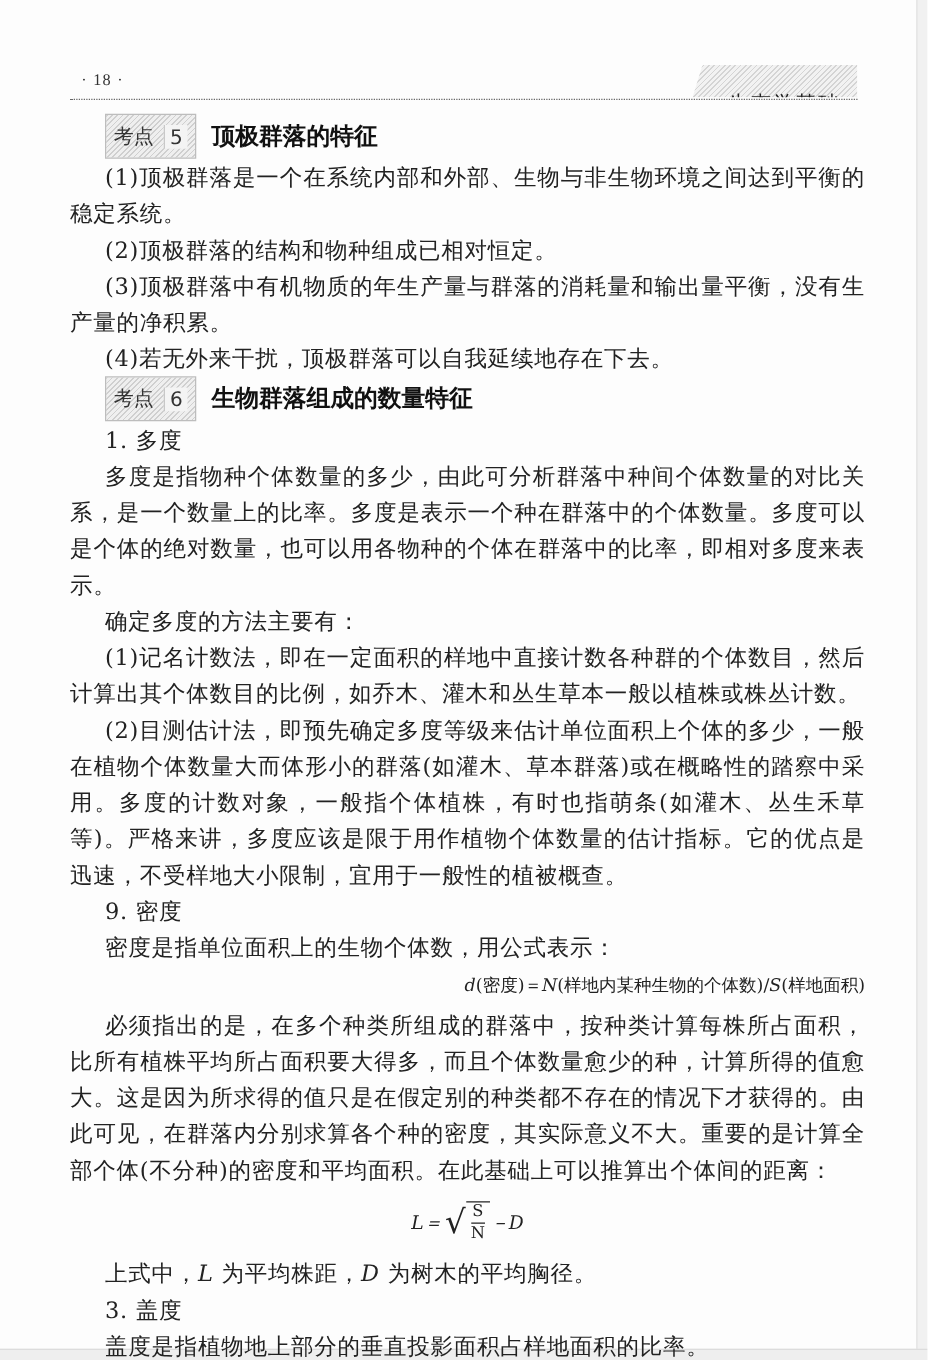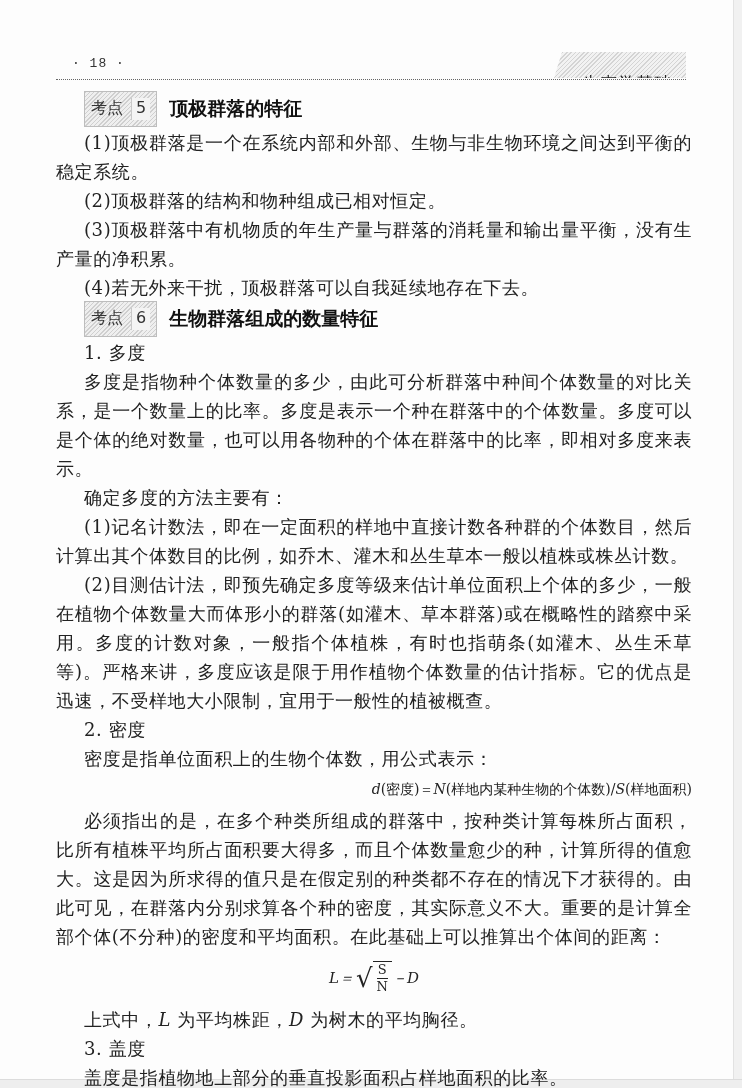--- a/index.html
+++ b/index.html
@@ -3,32 +3,32 @@
 <meta charset="utf-8">
 <style>
   html, body { margin: 0; padding: 0; }
   body {
     width: 742px; height: 1088px; background: #fdfdfd; position: relative; overflow: hidden;
     font-family: "DejaVu Serif", "Liberation Serif", serif; color: #222;
   }
   .page-border-right { position: absolute; right: 0; top: 0; width: 8px; height: 1088px; background: #f1f1f1; border-left: 1px solid #e2e2e2; }
   .page-border-bottom { position: absolute; left: 0; bottom: 0; width: 742px; height: 8px; background: #eeeeee; border-top: 1px solid #dcdcdc; }
   .header { position: absolute; left: 56px; top: 50px; width: 630px; height: 30px; }
-  .page-num { position: absolute; left: 16px; top: 6px; font-family: Liberation Mono, monospace; font-size: 13px; color: #333; letter-spacing: 1px; }
+  .page-num { position: absolute; left: 9px; top: 6px; font-family: Liberation Serif, serif; font-size: 13px; color: #333; letter-spacing: 1px; }
   .book-badge {
     position: absolute; right: 0; top: 2px; width: 132px; height: 26px;
     background: repeating-linear-gradient(135deg, #d4d4d4 0px, #d4d4d4 1px, #f2f2f2 1px, #f2f2f2 3px);
     clip-path: polygon(8px 0, 100% 0, 100% 100%, 0 100%);
   }
   .book-title { position: absolute; right: 14px; top: 20px; font-size: 17px; color: #222; letter-spacing: 1px; }
   .header-rule { position: absolute; left: 0; bottom: 0; width: 630px; height: 0; border-bottom: 1px dotted #666; }
   .content { position: absolute; left: 56px; top: 94px; width: 636px; }
   .section-head { height: 30px; display: flex; align-items: center; margin-bottom: 4px; }
   .kaodian {
-    display: inline-flex; height: 22px; padding: 6px 6px;
+    display: inline-flex; align-items: center; height: 22px; padding: 6px 6px;
     background: repeating-linear-gradient(135deg, #cfcfcf 0px, #cfcfcf 1px, #efefef 1px, #efefef 3px);
     border: 1px solid #bdbdbd; font-family: "DejaVu Sans", sans-serif; font-size: 16px; color: #333;
     margin-left: 28px;
   }
   .kaodian .num { margin-left: 8px; background: #f4f4f4; padding: 0 4px; border-left: 1px solid #c8c8c8; }
   .section-title { margin-left: 12px; font-size: 19px; font-weight: bold; color: #111; }
   p { margin: 0; font-size: 18px; line-height: 29px; text-align: justify; letter-spacing: 0.6px; }
   p.indent { text-indent: 28px; }
   .formula { text-align: right; font-size: 14px; line-height: 29px; margin: 2px 0; }
   .formula i { font-style: italic; }
@@ -74,21 +74,21 @@
     </span>
     <span class="section-title">生物群落组成的数量特征</span>
   </div>
 
   <p class="indent">1. 多度</p>
   <p class="indent">多度是指物种个体数量的多少，由此可分析群落中种间个体数量的对比关系，是一个数量上的比率。多度是表示一个种在群落中的个体数量。多度可以是个体的绝对数量，也可以用各物种的个体在群落中的比率，即相对多度来表示。</p>
   <p class="indent">确定多度的方法主要有：</p>
   <p class="indent">(1)记名计数法，即在一定面积的样地中直接计数各种群的个体数目，然后计算出其个体数目的比例，如乔木、灌木和丛生草本一般以植株或株丛计数。</p>
   <p class="indent">(2)目测估计法，即预先确定多度等级来估计单位面积上个体的多少，一般在植物个体数量大而体形小的群落(如灌木、草本群落)或在概略性的踏察中采用。多度的计数对象，一般指个体植株，有时也指萌条(如灌木、丛生禾草等)。严格来讲，多度应该是限于用作植物个体数量的估计指标。它的优点是迅速，不受样地大小限制，宜用于一般性的植被概查。</p>
 
-  <p class="indent">2. 密度</p>
+  <p class="indent">9. 密度</p>
   <p class="indent">密度是指单位面积上的生物个体数，用公式表示：</p>
   <div class="formula">
     <i>d</i><span>(密度)＝</span><i>N</i><span>(样地内某种生物的个体数)/</span><i>S</i><span>(样地面积)</span>
   </div>
   <p class="indent">必须指出的是，在多个种类所组成的群落中，按种类计算每株所占面积，比所有植株平均所占面积要大得多，而且个体数量愈少的种，计算所得的值愈大。这是因为所求得的值只是在假定别的种类都不存在的情况下才获得的。由此可见，在群落内分别求算各个种的密度，其实际意义不大。重要的是计算全部个体(不分种)的密度和平均面积。在此基础上可以推算出个体间的距离：</p>
 
   <div class="formula2">
     <i>L＝</i>
     <span class="sqrt">
       <span class="sqrt-sign">√</span>

